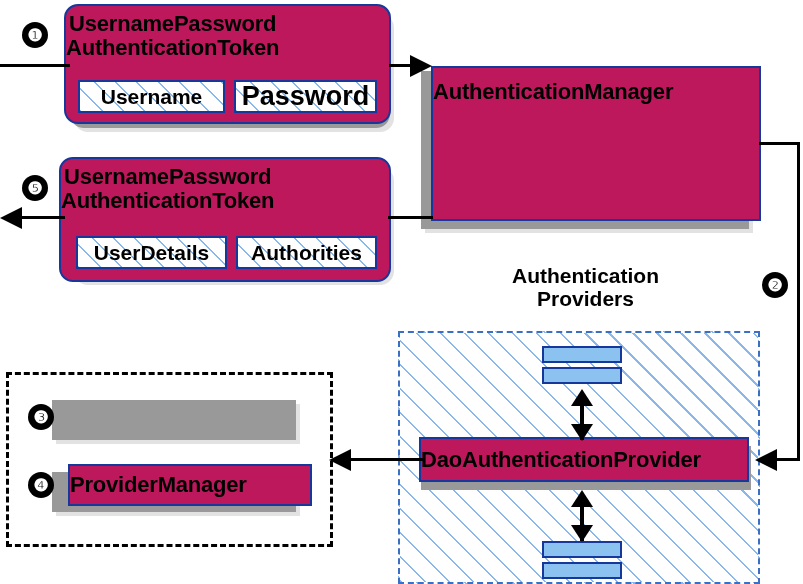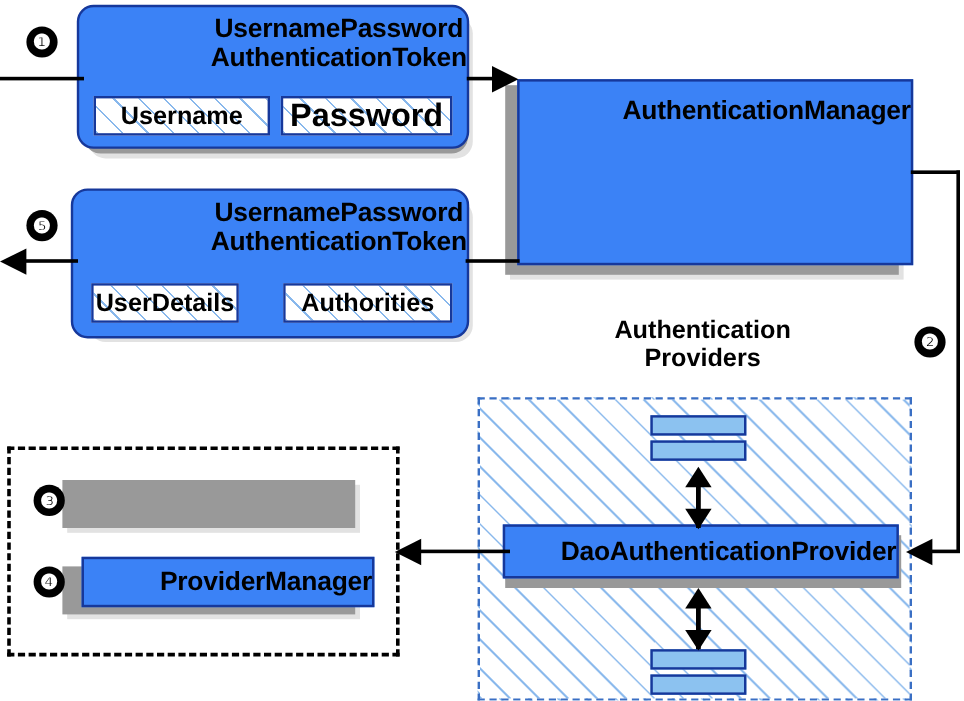--- a/index.html
+++ b/index.html
@@ -24,26 +24,26 @@
     background: #999999;
     z-index: 1;
   }
   .shadow-light {
     background: #e2e2e2;
     z-index: 0;
   }
 
   
   .blue-box {
-    background: #3b82f6;
+    background: #be185d;
     border: 2px solid #16389b;
     z-index: 3;
     display: flex;
     flex-direction: column;
-    align-items: flex-end;
+    align-items: flex-start;
     justify-content: flex-start;
   }
   .blue-box.rounded {
     border-radius: 14px;
   }
   .blue-box .title {
     font-weight: bold;
     color: #000000;
     text-align: center;
     line-height: 1.08;
@@ -258,21 +258,21 @@
 
   <div class="abs shadow-light" style="left:74px; top:167px; width:320px; height:118px; border-radius:14px;"></div>
   <div class="abs shadow-dark" style="left:70px; top:163px; width:320px; height:118px; border-radius:14px;"></div>
 
   <div class="abs blue-box rounded" style="left:59px; top:157px; width:332px; height:125px; padding-top:6px;">
     <div class="title" style="font-size:22px;">
       <div>UsernamePassword</div>
       <div>AuthenticationToken</div>
     </div>
   </div>
-  <div class="abs hatch-box" style="left:76px; top:236px; width:123px; height:33px;">
+  <div class="abs hatch-box" style="left:76px; top:236px; width:151px; height:33px;">
     <span style="font-size:21px;">UserDetails</span>
   </div>
   <div class="abs hatch-box" style="left:236px; top:236px; width:141px; height:33px;">
     <span style="font-size:21px;">Authorities</span>
   </div>
 
   <div class="abs marker" style="left:22px; top:175px;">❺</div>
 
   <div class="abs line-h" style="left:17px; top:216px; width:48px;"></div>
   <div class="abs arrow arrow-left" style="left:0px; top:207px;"></div>

